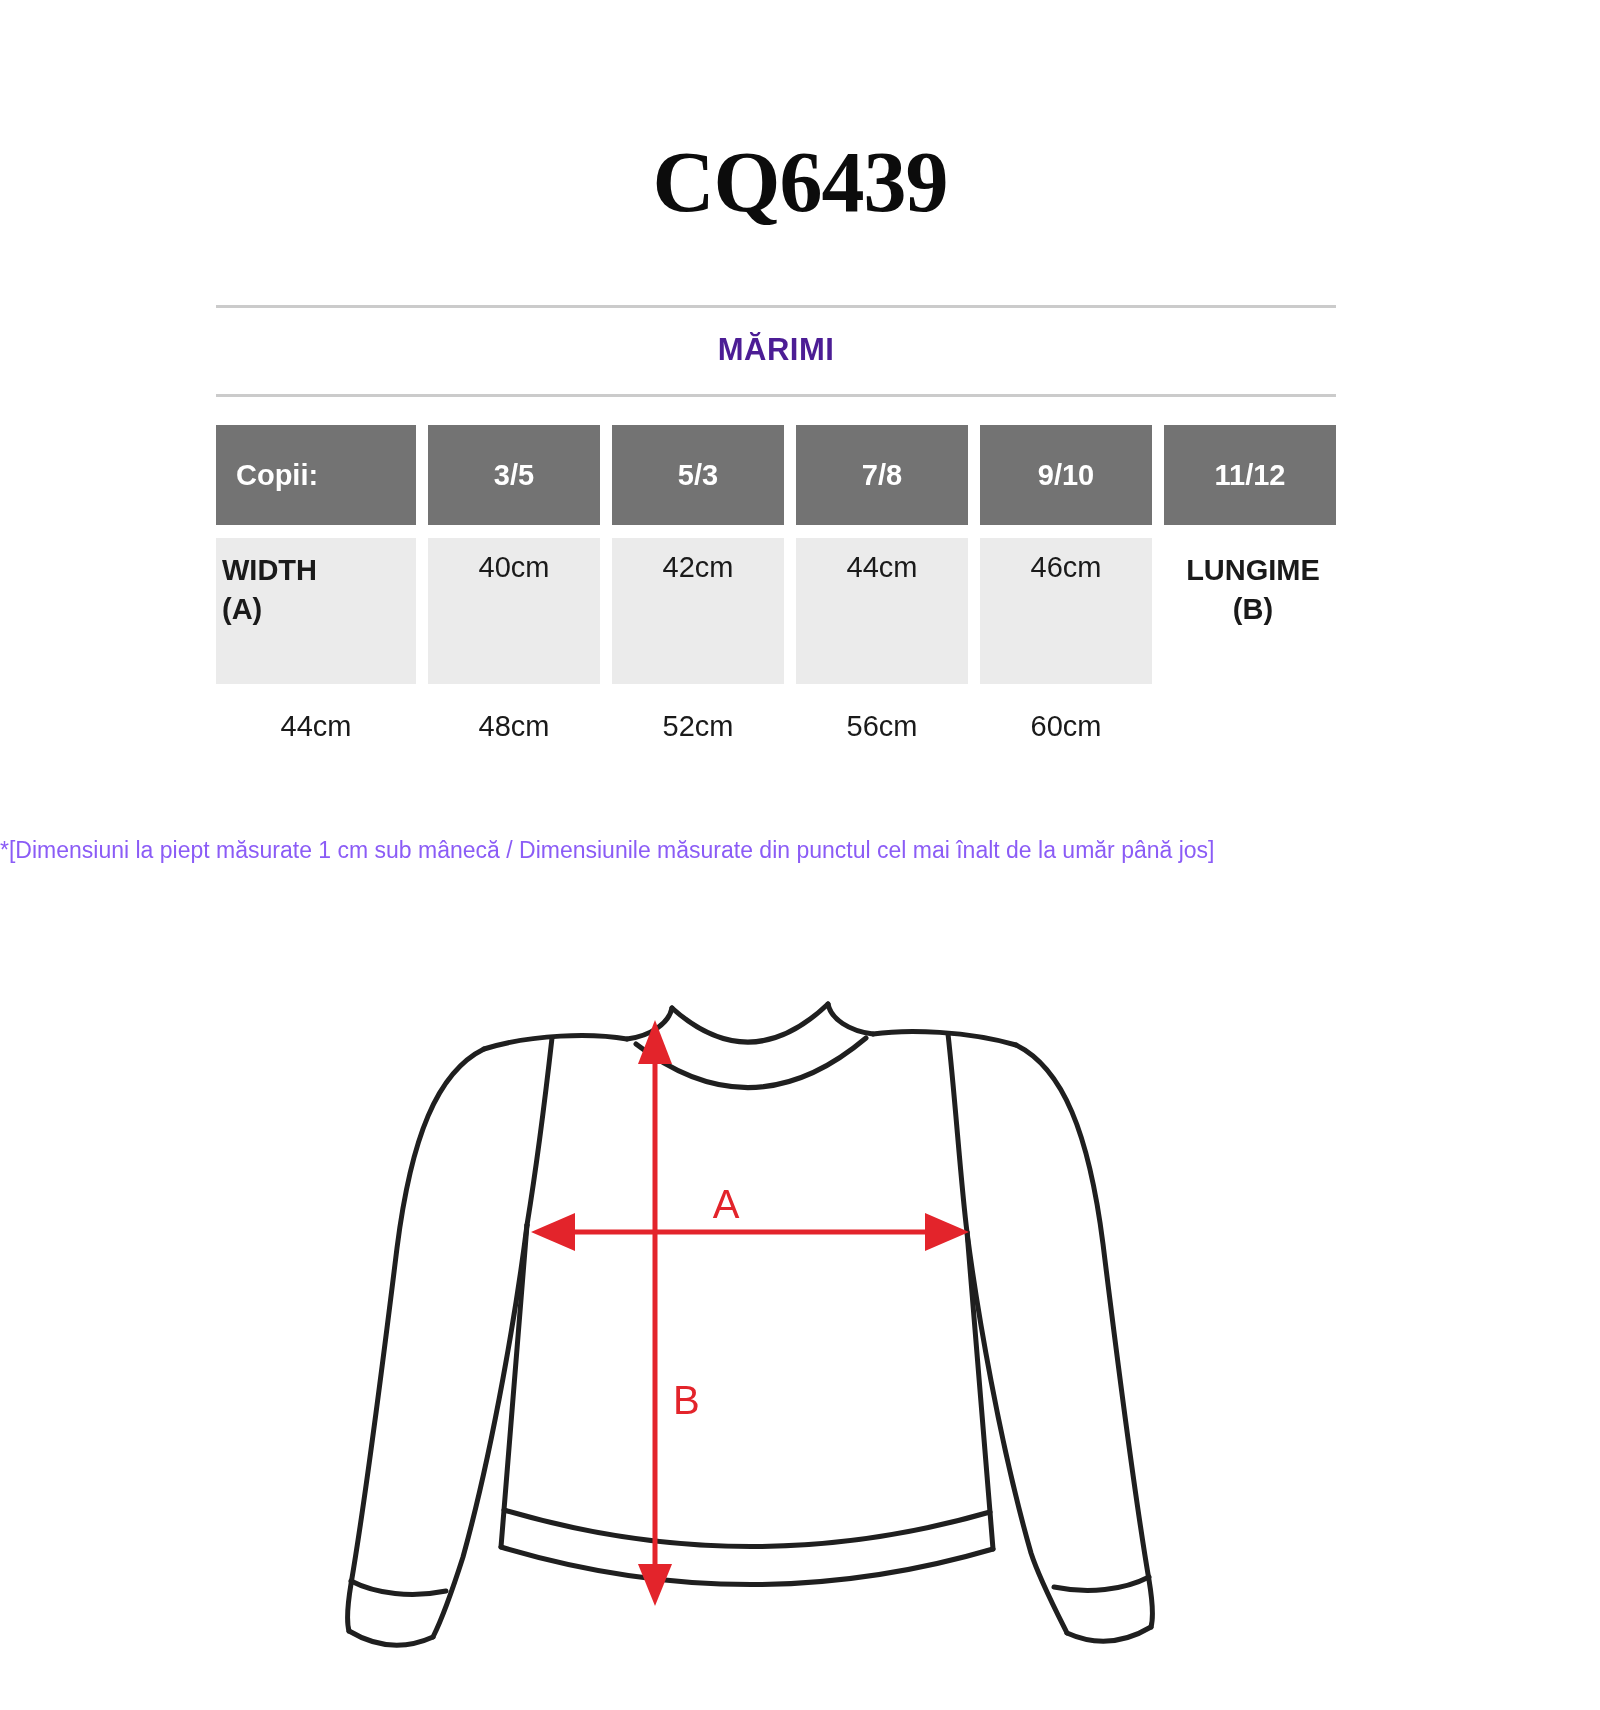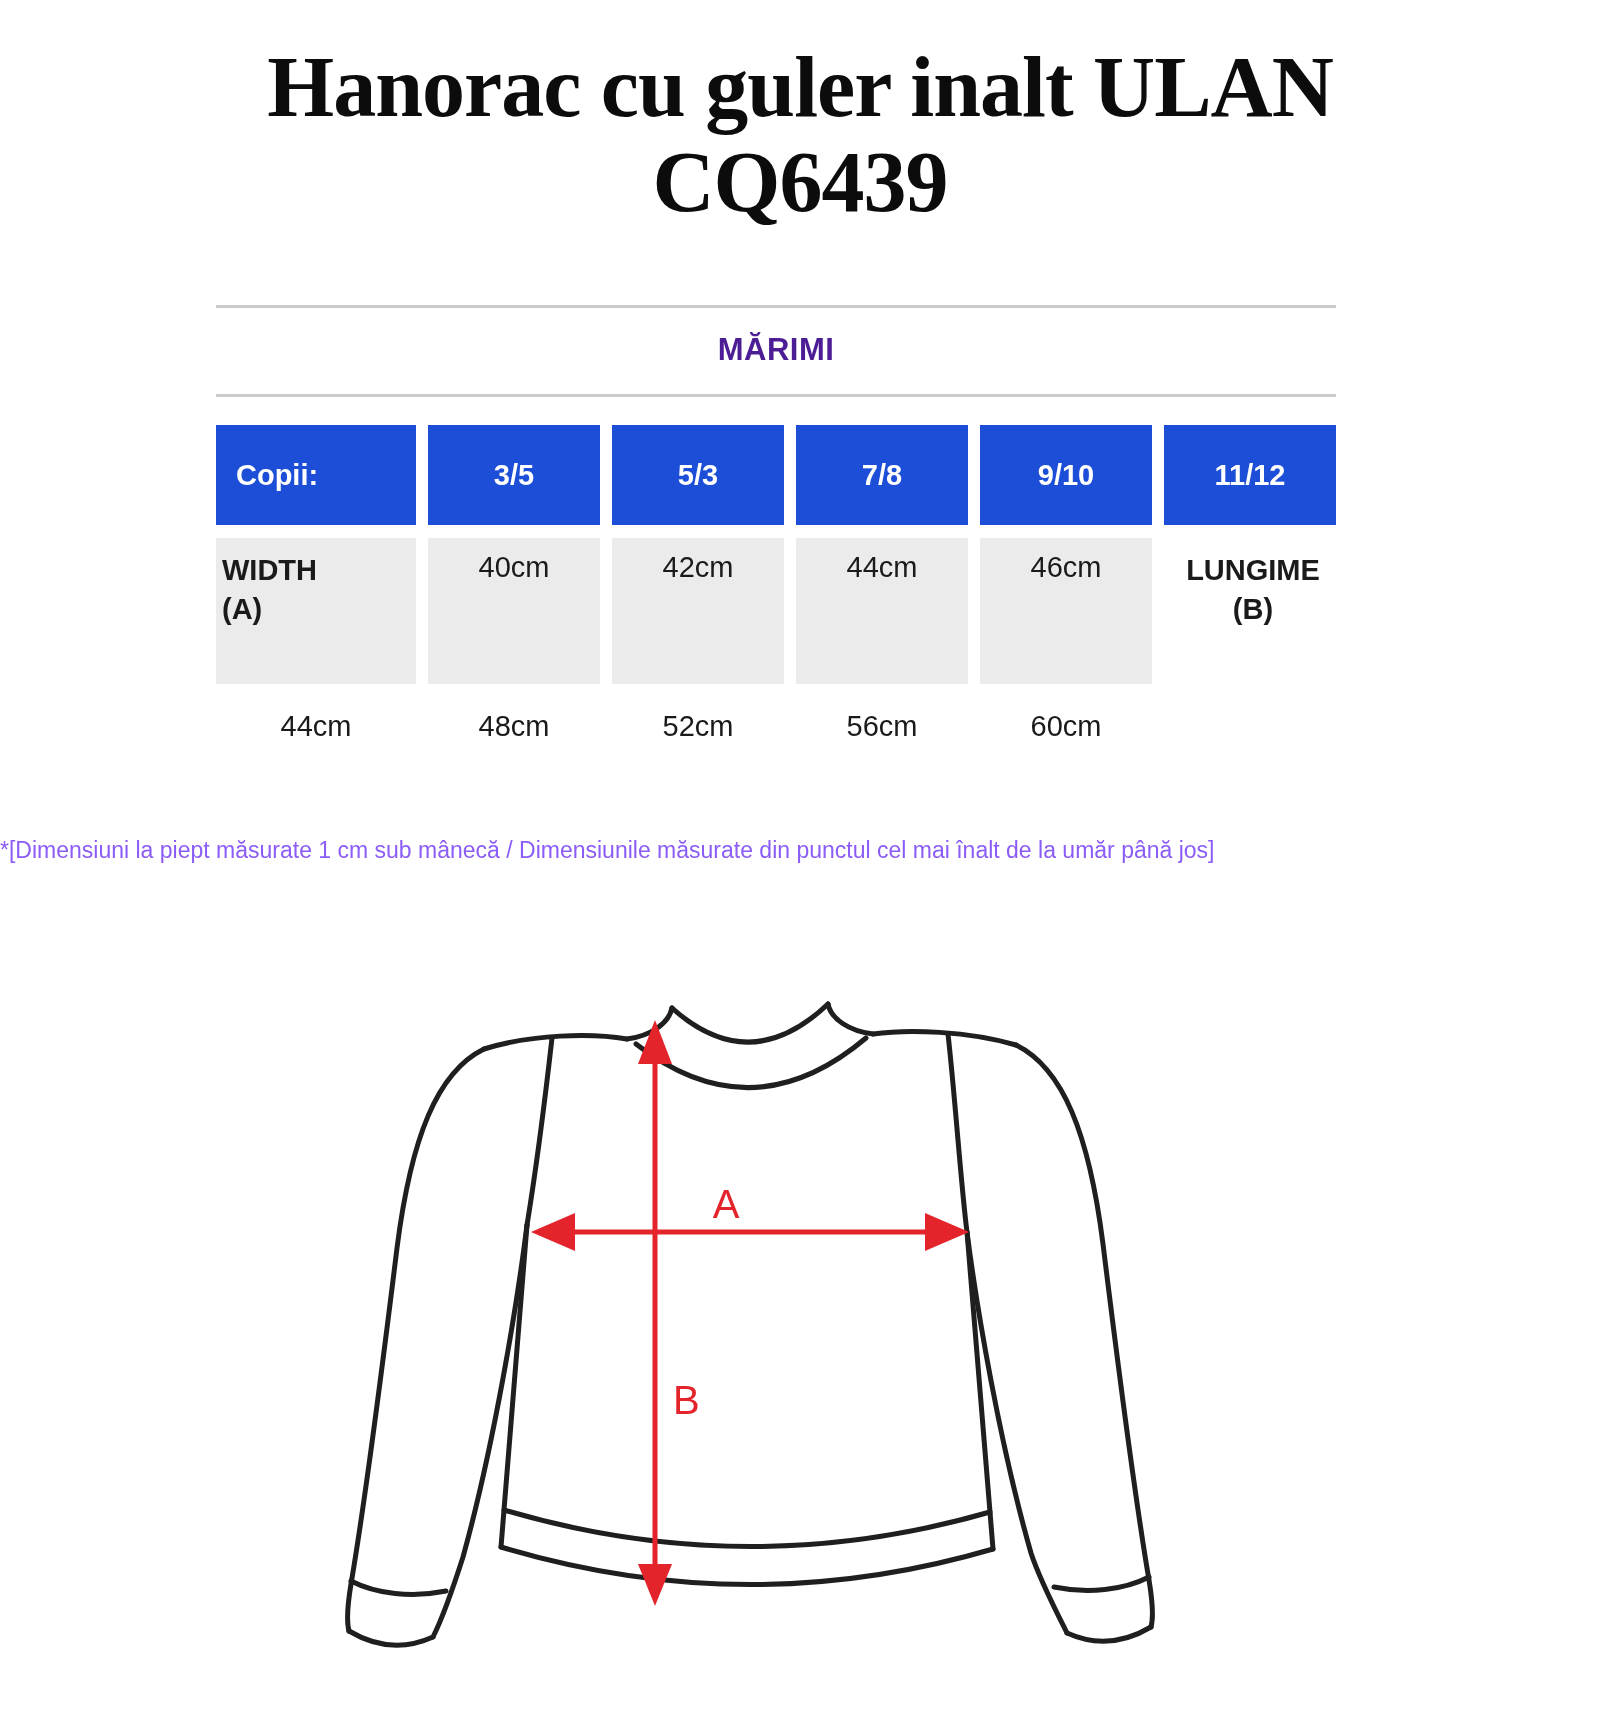--- a/index.html
+++ b/index.html
@@ -39,21 +39,21 @@
 
   
   .size-table {
     width:1120px; margin:28px 0 0 216px;
     display:grid;
     grid-template-columns:200px repeat(5, 1fr);
     column-gap:12px; row-gap:13px;
   }
   .cell { font-size:29px; }
   .th {
-    background:#1d4ed8; color:#ffffff;
+    background:#737373; color:#ffffff;
     font-weight:bold;
     height:100px;
     display:flex; align-items:center; justify-content:center;
   }
   .th.first { justify-content:flex-start; padding-left:20px; }
   .td {
     height:146px; padding-top:13px;
     text-align:center;
   }
   .td.gray { background:#ebebeb; }
@@ -71,21 +71,21 @@
 
   
   .diagram-wrap { width:960px; margin:16px auto 0; }
   svg { display:block; }
 </style>
 </head>
 <body>
 
 <div class="page">
 
-  <h1 class="title"><span>Hanorac cu guler inalt ULAN</span><br>
+  <h1 class="title"><br>
   <span>CQ6439</span></h1>
 
   <div class="sizes-section">
     <div class="rule"></div>
     <div class="sizes-heading">MĂRIMI</div>
     <div class="rule"></div>
 
     <div class="size-table">
 
       <div class="cell th first">Copii:</div>

